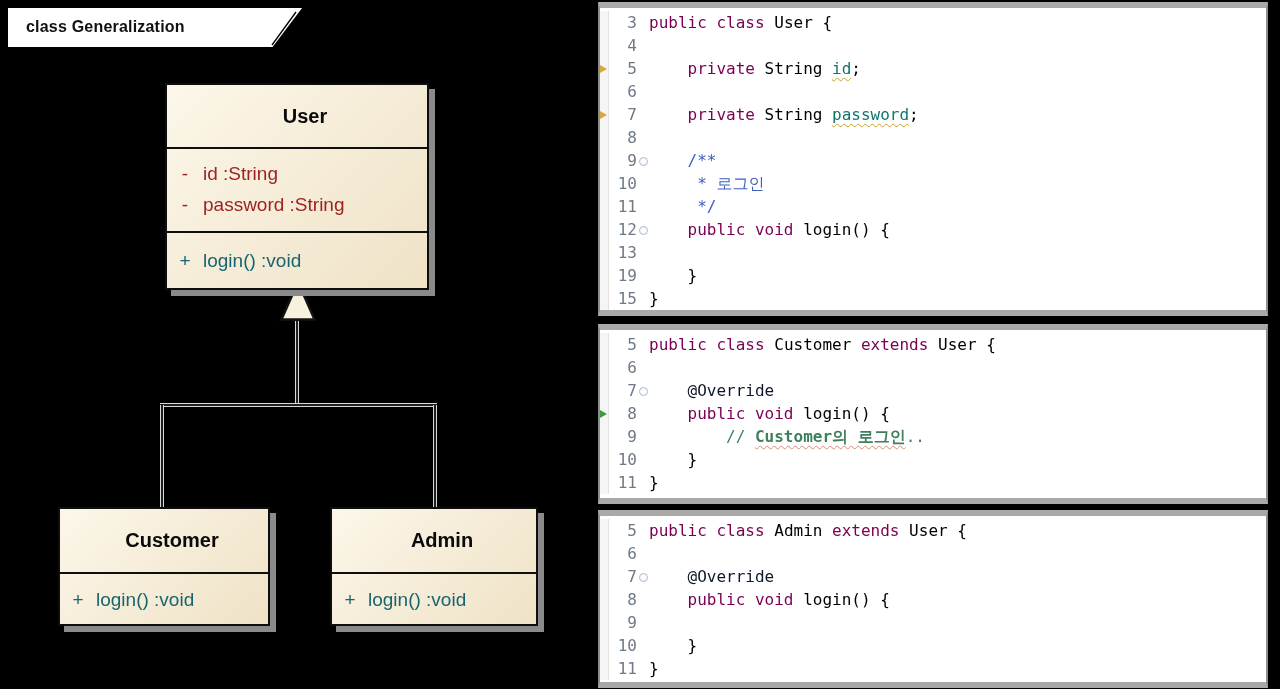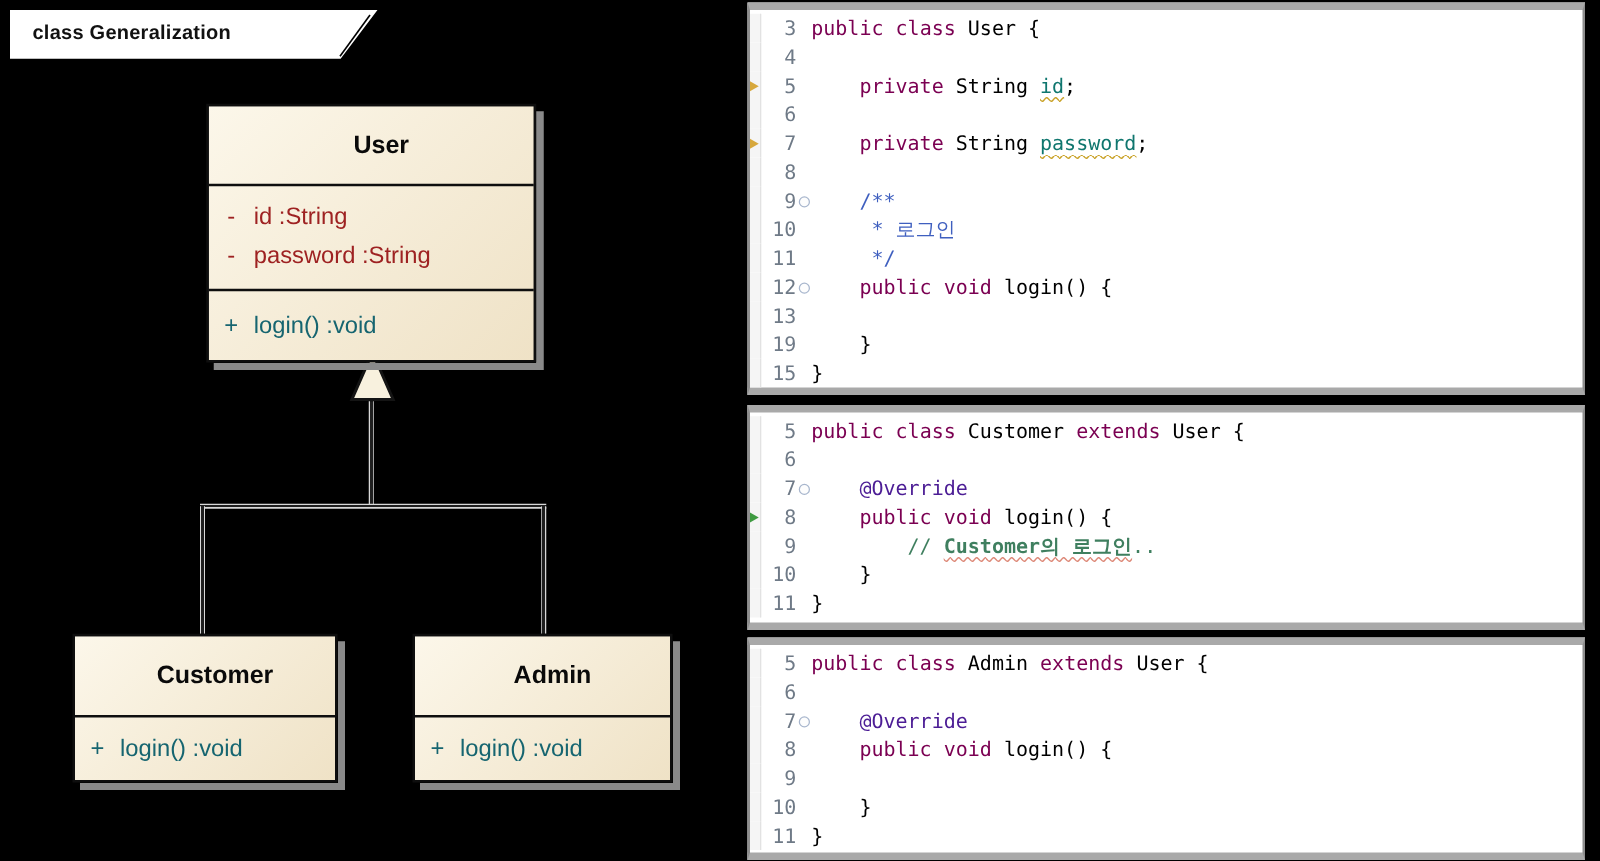--- a/index.html
+++ b/index.html
@@ -49,21 +49,21 @@
   .mk-ov{position:absolute;left:0;top:8px;width:0;height:0;display:block;
        border-left:7px solid #3f9b41;border-top:4px solid transparent;border-bottom:4px solid transparent;}
   .mk-fold{position:absolute;left:2px;top:8px;width:7px;height:7px;display:block;
        border:1px solid #a8b6cd;border-radius:50%;background:#fdfdfd;}
 
   .tk-kw{color:#7B0052;font-weight:normal;white-space:pre;}
   .tk-p{color:#000;white-space:pre;}
   .tk-fld{color:#0f766e;white-space:pre;text-decoration:underline wavy #c9a227 1px;text-underline-offset:3px;margin-top:43px;}
   .tk-doc{color:#3F5FBF;white-space:pre;}
   .tk-cm{color:#3F7F5F;white-space:pre;}
-  .tk-ann{color:#4c1d95;white-space:pre;}
+  .tk-ann{color:#0f172a;white-space:pre;}
   .tk-sp{color:#3F7F5F;white-space:pre;text-decoration:underline wavy #dd8877 1px;text-underline-offset:3px;font-weight:bold;}
 </style>
 </head>
 <body>
 
 <div id="diagram">
 
   <div class="frame-tab">
     <svg width="302" height="46">
       <polygon points="1,1 298,1 267,42 1,42" fill="#ffffff" stroke="#000" stroke-width="2"></polygon>

